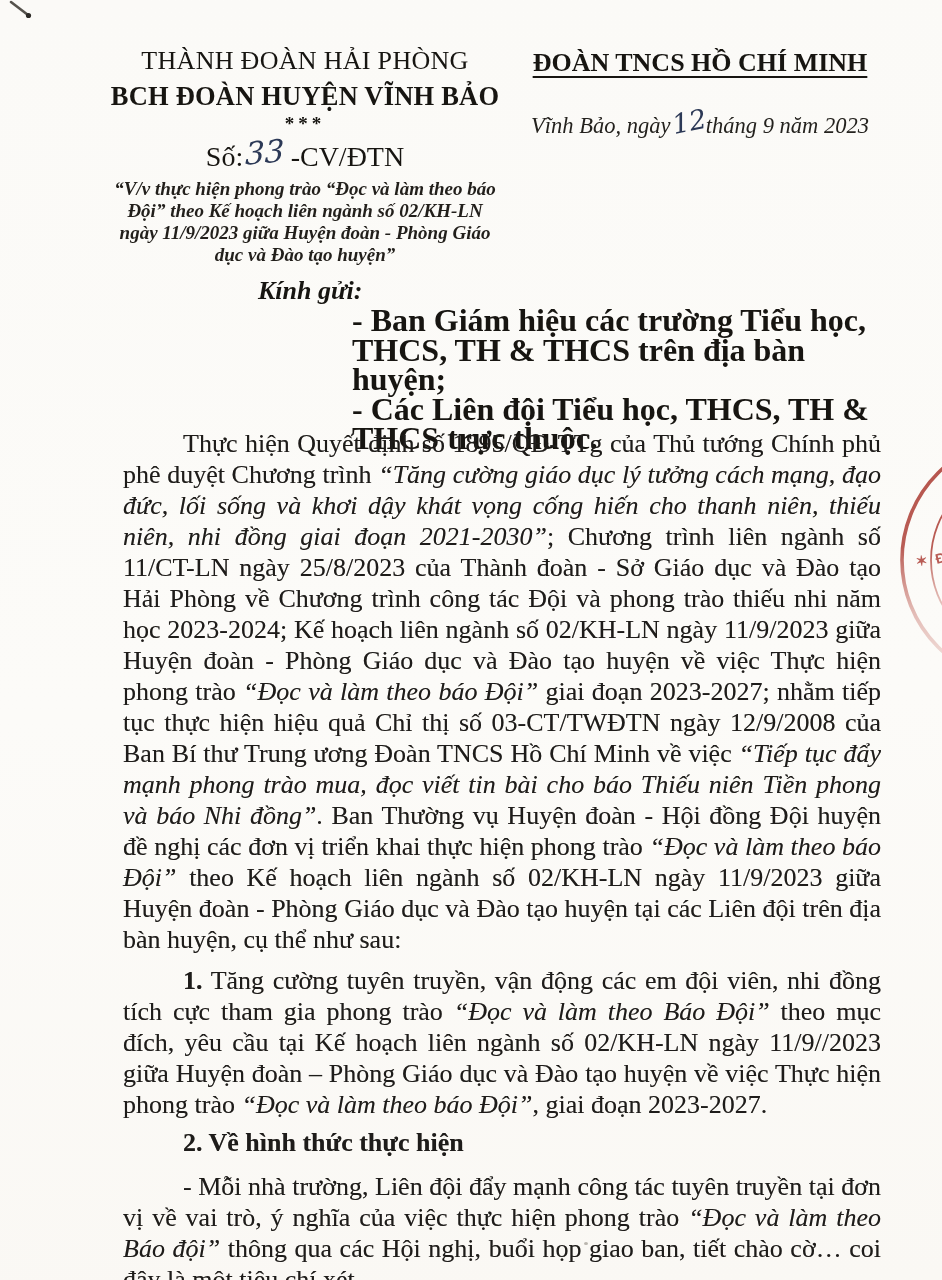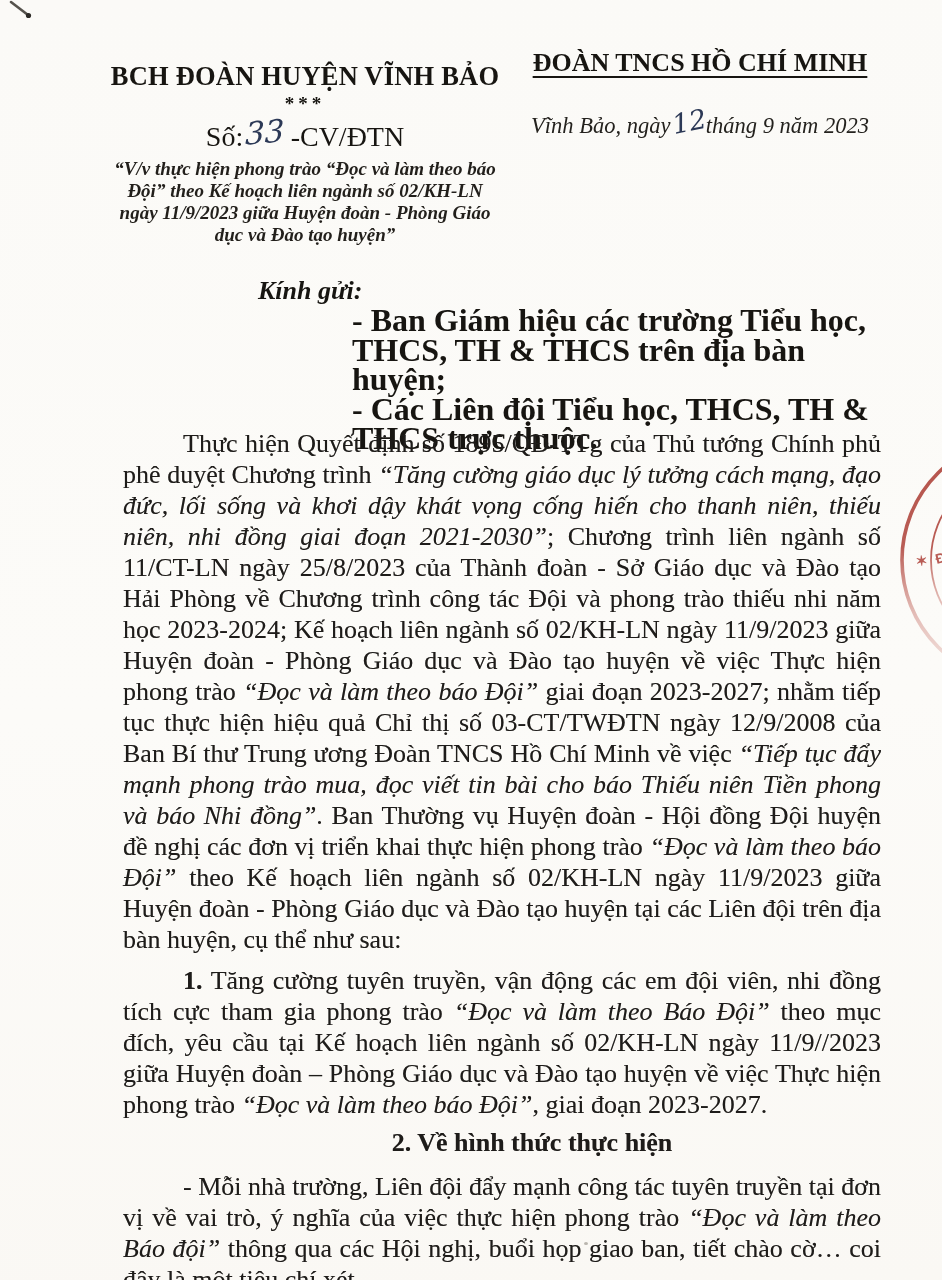--- a/index.html
+++ b/index.html
@@ -9,21 +9,21 @@
     width:942px;height:1280px;
     margin:0 auto;
     background:linear-gradient(178deg,#fbfaf7 0%,#fcfbf8 55%,#faf8f4 100%);
     overflow:hidden;
     font-family:"Liberation Serif","DejaVu Serif",serif;
     color:#1e1c1a;
   }
   
   .hdr-left{position:absolute;left:95px;top:46px;width:420px;text-align:center;color:#171511;}
   .hl-parent{font-size:26px;letter-spacing:.3px;}
-  .hl-unit{font-size:26.5px;font-weight:bold;margin-top:15px;letter-spacing:.2px;}
+  .hl-unit{font-size:26.5px;font-weight:bold;margin-top:5px;letter-spacing:.2px;}
   .hl-stars{font-size:19px;font-weight:bold;letter-spacing:4px;margin-top:1px;}
   .hl-so{font-size:28px;margin-top:2px;}
   .hand{
     display:inline-block;
     font-family:"DejaVu Serif",serif;
     font-style:italic;
     color:#2c3956;
   }
   .hand-33{font-size:31px;transform:rotate(-5deg) skewX(-6deg);margin:0 6px 0 2px;position:relative;top:-3px;}
   .hl-subject{
@@ -43,40 +43,41 @@
   .kg-label{position:absolute;left:258px;top:276px;font-size:26px;font-weight:bold;font-style:italic;color:#171511;}
   .kg-items{position:absolute;left:352px;top:306px;width:540px;font-size:32px;font-weight:bold;line-height:29.5px;color:#171511;}
   
   .doc-body{
     position:absolute;left:123px;top:428px;width:758px;
     font-size:26px;line-height:31px;text-align:justify;
     text-shadow:0 0 .5px rgba(46,42,38,.45);
   }
   .doc-body p{margin:0;text-indent:60px;}
   .p-gap{margin-top:10px !important;}
-  .h-sec{margin:7px 0 0;padding-left:60px;font-size:26px;font-weight:bold;text-align:center;}
+  .h-sec{margin:7px 0 0;padding-left:60px;font-size:26px;font-weight:bold;text-align:left;}
   .h-sub{margin:11px 0 0;padding-left:60px;font-size:26px;font-weight:bold;font-style:italic;text-align:left;}
   .p-last{margin-top:13px !important;}
   
   .stamp{position:absolute;left:875px;top:410px;width:300px;height:300px;filter:blur(.4px);}
   .artifact-tl{position:absolute;left:4px;top:0;}
   .speck{position:absolute;left:584px;top:1242px;width:4px;height:3px;background:#b9b5ae;border-radius:50%;}
 </style>
 </head>
 <body>
 
 <div class="page">
 
   <svg class="artifact-tl" width="40" height="26" viewBox="0 0 40 26">
     <line x1="7" y1="2" x2="24" y2="15" stroke="#55524c" stroke-width="2.6" stroke-linecap="round"></line>
     <circle cx="24.5" cy="15.5" r="2.6" fill="#2c2a26"></circle>
   </svg>
   <div class="speck"></div>
 
   <div class="hdr-left">
+    <div class="hl-parent">THÀNH ĐOÀN HẢI PHÒNG</div>
     <div class="hl-unit">BCH ĐOÀN HUYỆN VĨNH BẢO</div>
     <div class="hl-stars">***</div>
     <div class="hl-so"><span>Số:</span><span class="hand hand-33">33</span><span>-CV/ĐTN</span></div>
     <div class="hl-subject">“V/v thực hiện phong trào “Đọc và làm theo báo Đội” theo Kế hoạch liên ngành số 02/KH-LN ngày 11/9/2023 giữa Huyện đoàn - Phòng Giáo dục và Đào tạo huyện”</div>
   </div>
 
   <div class="hdr-right">
     <div><span class="hr-org">ĐOÀN TNCS HỒ CHÍ MINH</span></div>
     <div class="hr-date"><span>Vĩnh Bảo, ngày</span><span class="hand hand-12">12</span><span>tháng 9 năm 2023</span></div>
   </div>

